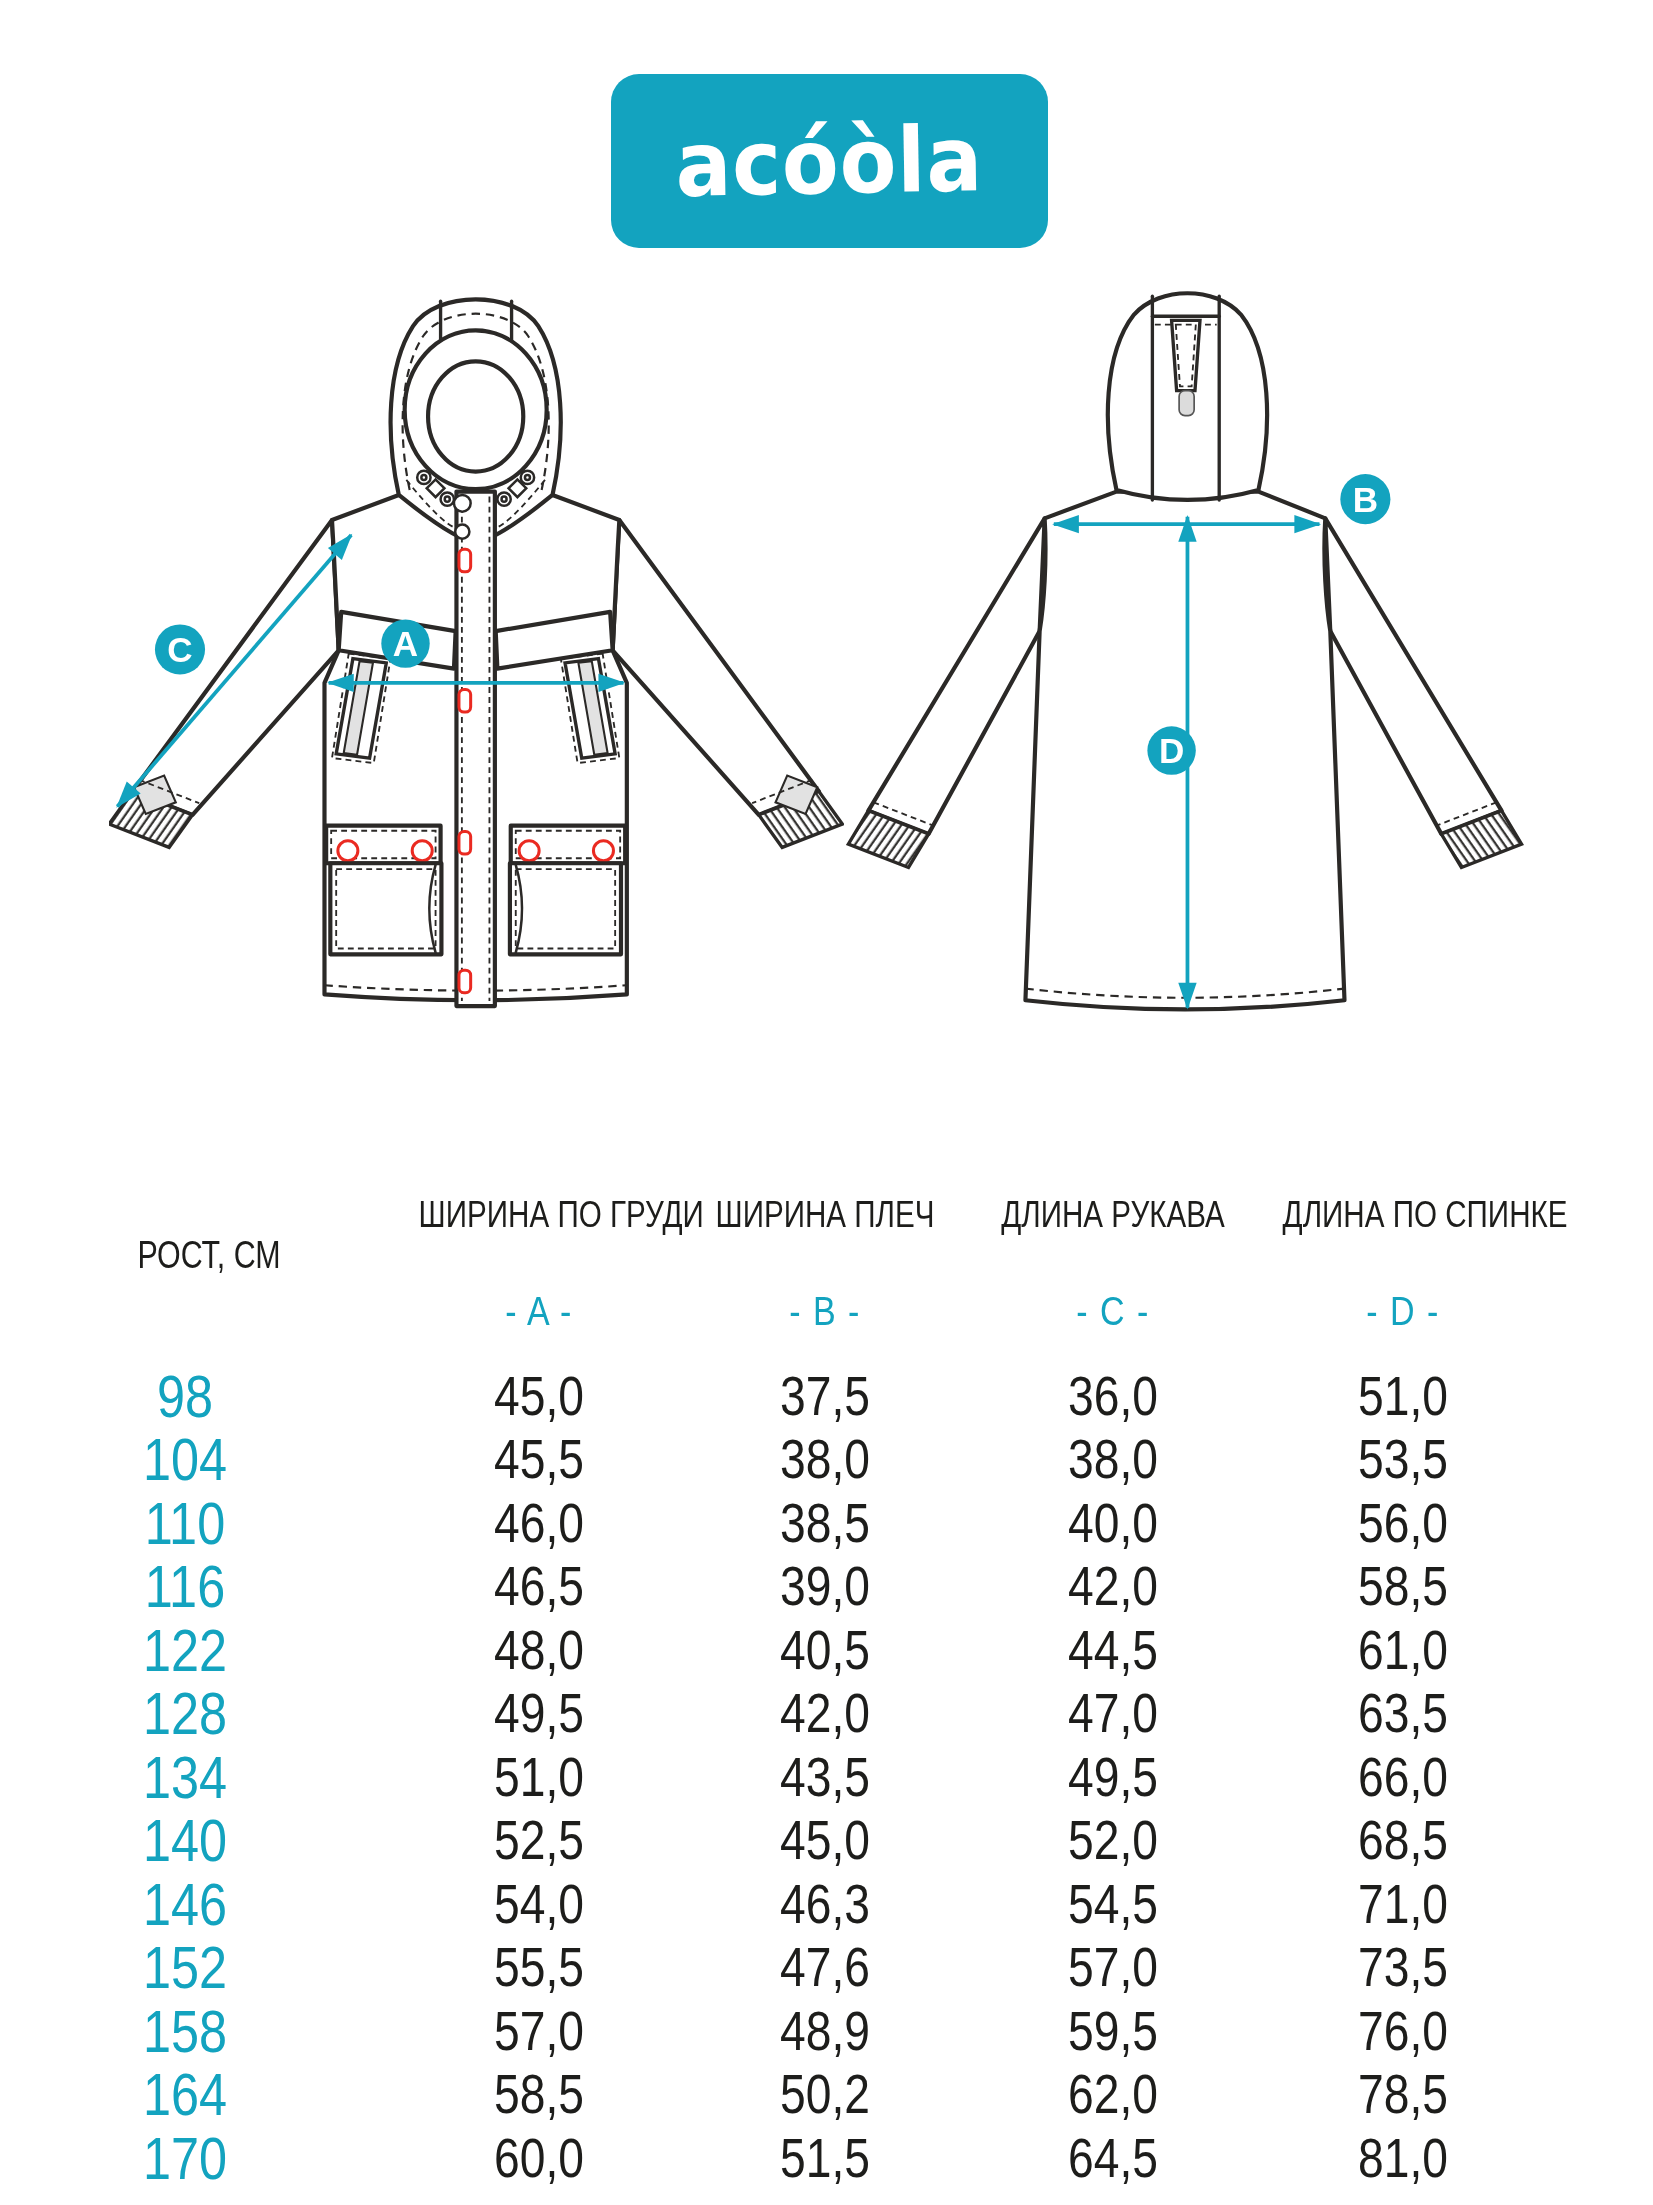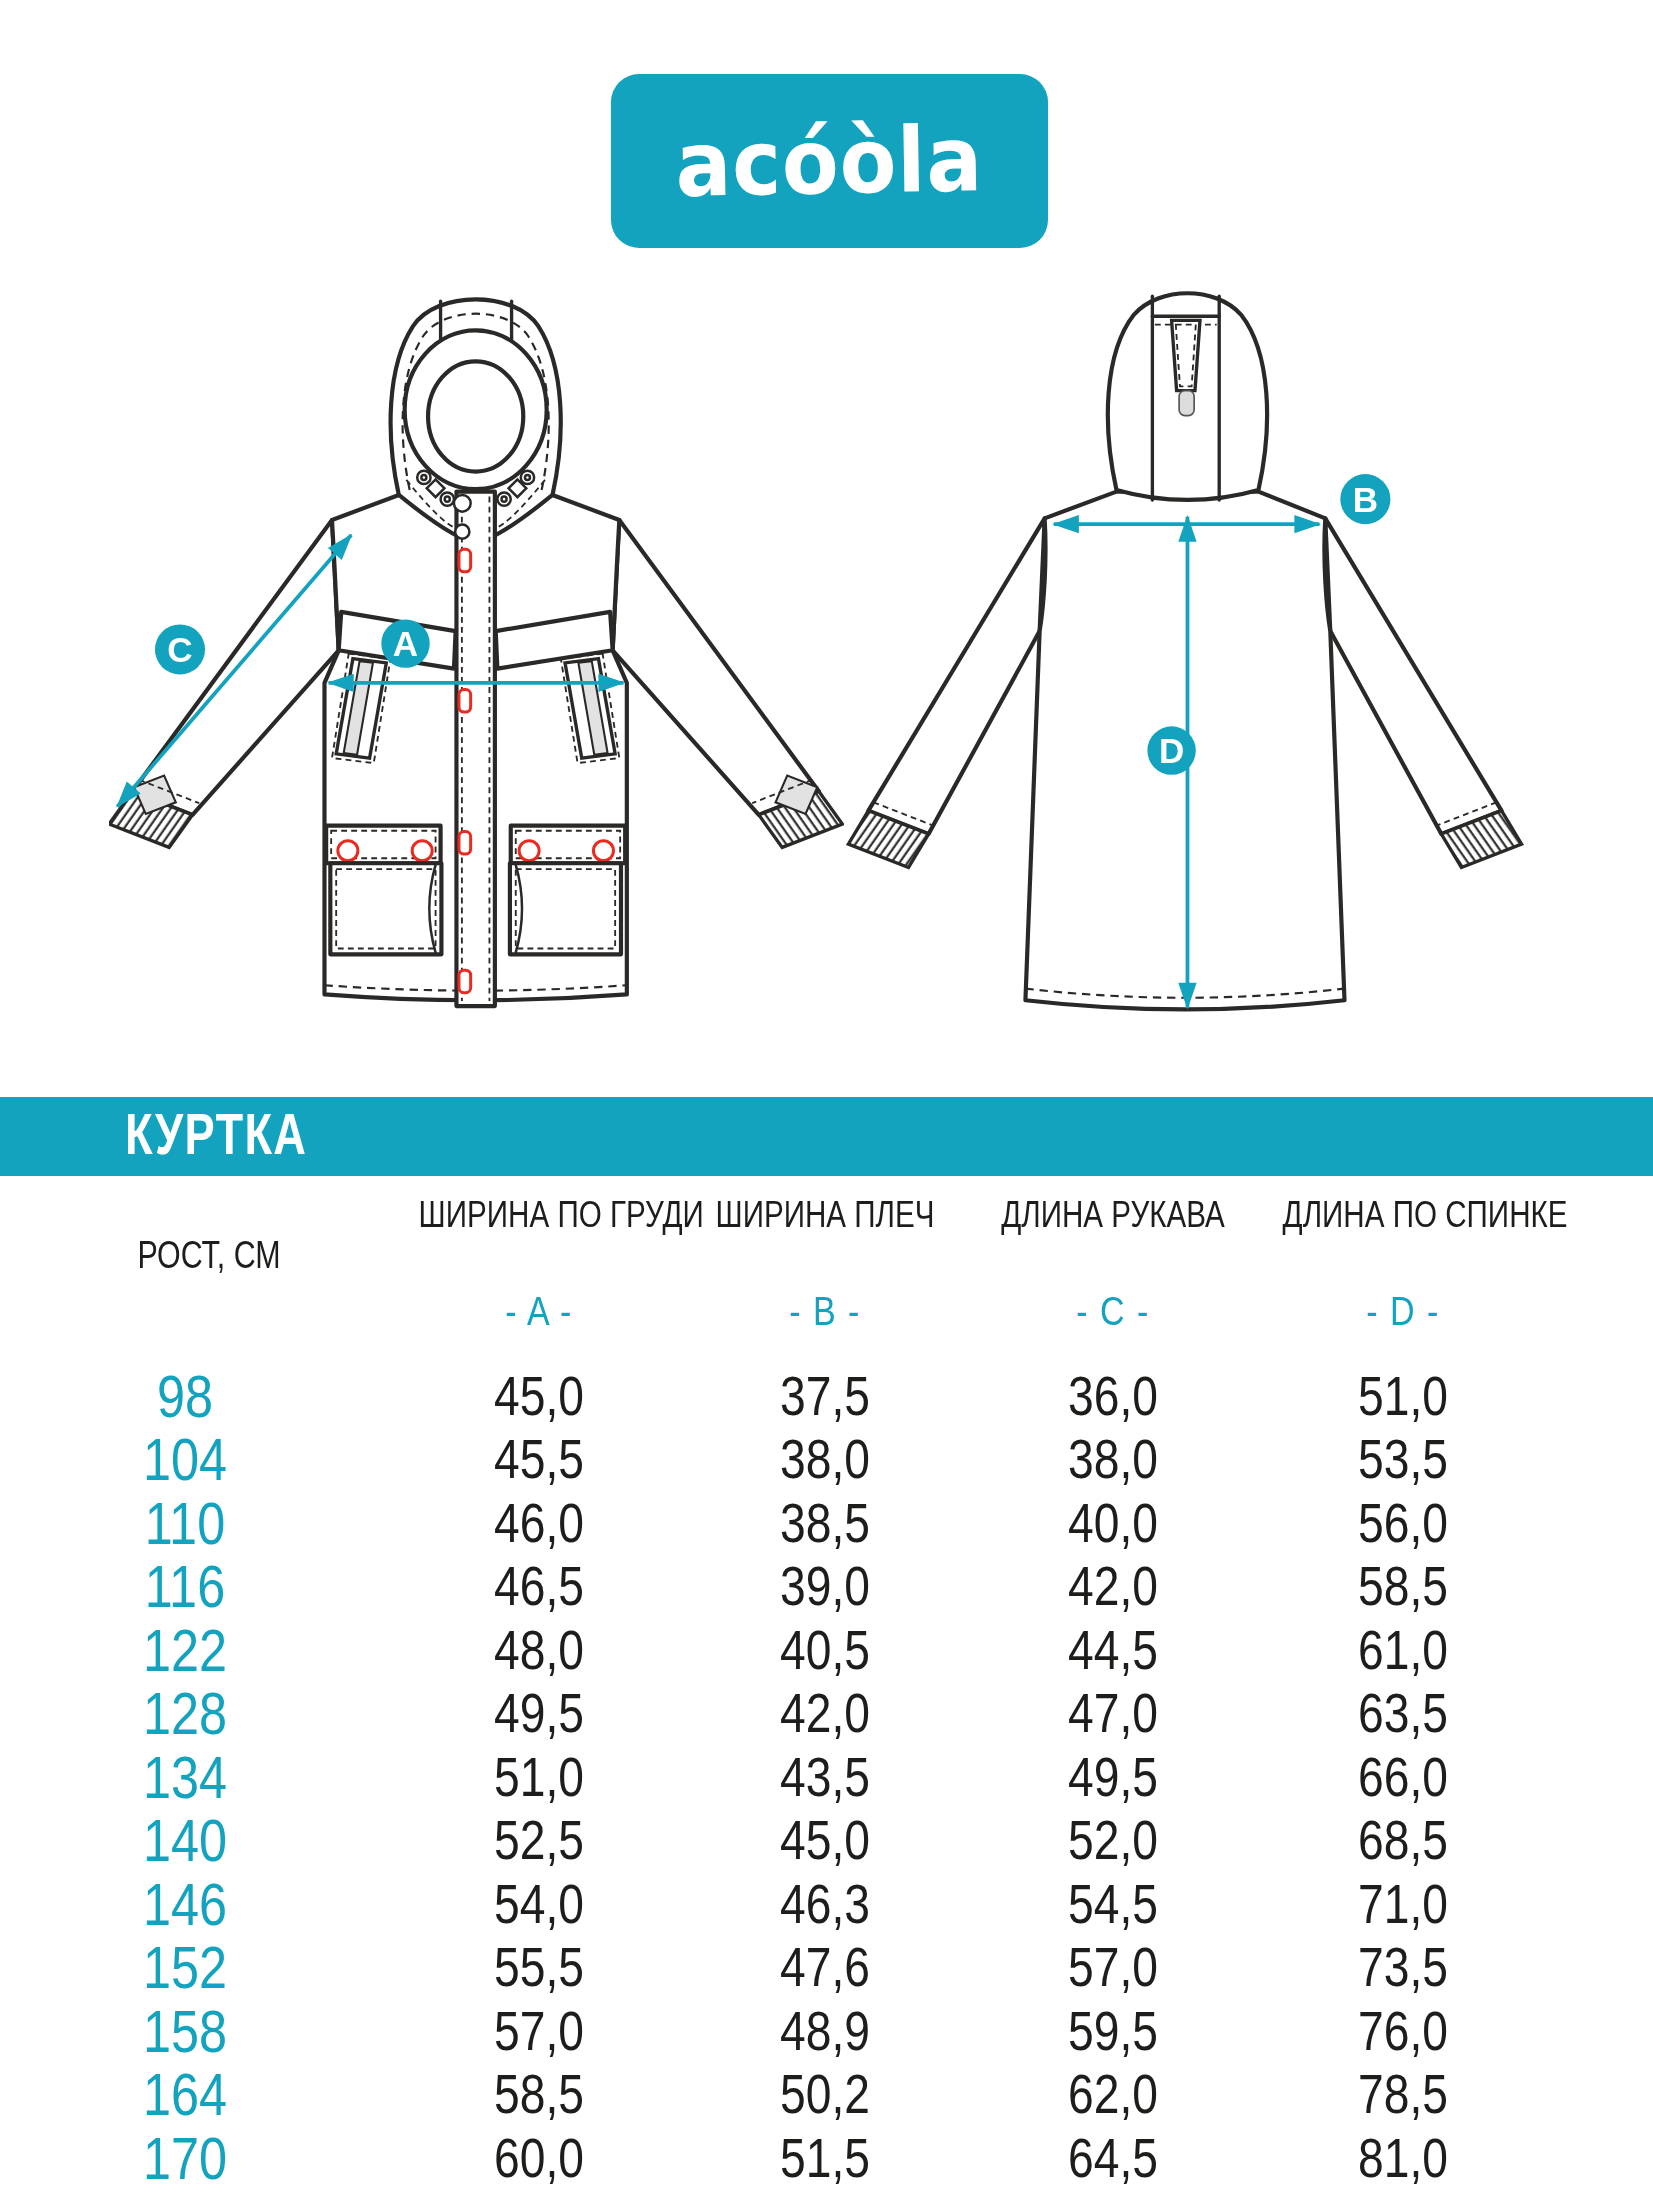--- a/index.html
+++ b/index.html
@@ -218,23 +218,20 @@
     <g>
       <circle class="badge" cx="635" cy="267" r="30"></circle>
       <text class="btxt" x="635" y="282">B</text>
     </g>
     <g>
       <circle class="badge" cx="403" cy="568" r="29"></circle>
       <text class="btxt" x="403" y="583">D</text>
     </g>
   </svg>
 
-  <div class="abs banner">
-    <span class="banner-title">КУРТКА</span>
-  </div>
 
   <span class="abs row-header" style="left:209px;top:1255px;">РОСТ, СМ</span>
 
   <div class="abs col-head" style="left:539px;top:1193px;">
     <span>ШИРИНА</span>
     <span>ПО ГРУДИ</span>
   </div>
   <div class="abs col-head" style="left:825px;top:1193px;">
     <span>ШИРИНА</span>
     <span>ПЛЕЧ</span>

